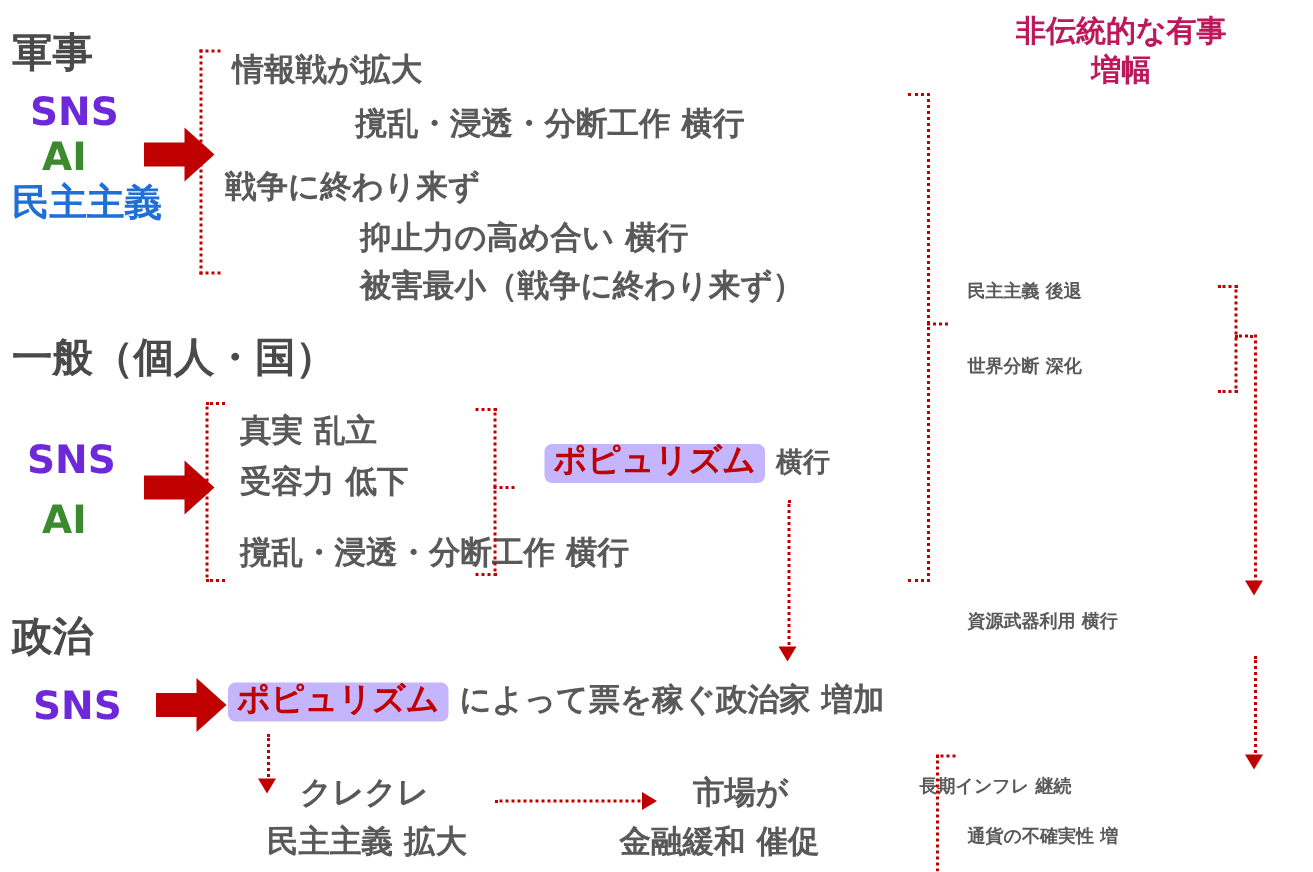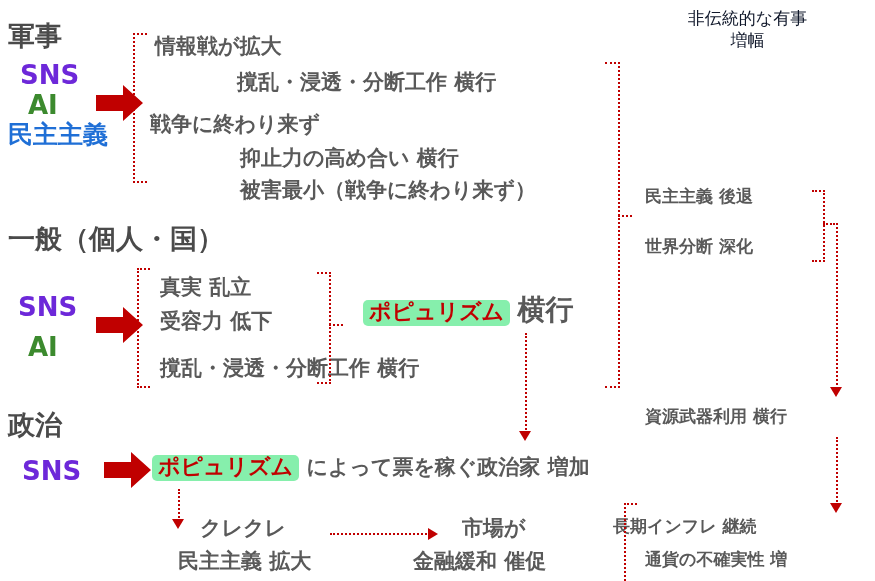--- a/index.html
+++ b/index.html
@@ -31,42 +31,42 @@
     color: #595959;
     font-weight: bold;
   }
   .sect {        
     color: #4a4a4a;
     font-weight: bold;
     font-size: 27px;
     letter-spacing: 0px;
   }
   .hd-red {
-    color: #0f172a;
-    font-weight: normal;
-    font-size: 17px;
+    color: #be185d;
+    font-weight: bold;
+    font-size: 20px;
     text-align: center;
     line-height: 1.28;
   }
   .src {
     font-weight: bold;
     font-size: 24px;
     font-family: "DejaVu Sans", "Liberation Sans", sans-serif;
   }
   .src-sns  { color: #6d28d9; }
   .src-ai   { color: #3C8A2E; }
   .src-dr   { color: #1F6FD6; }
 
   .body-txt   { font-size: 21px; }
-  .body-txt-s { font-size: 17px; text-align: center; }
+  .body-txt-s { font-size: 12px; text-align: center; }
 
   
   .chip {
     display: inline-block;
-    background: #86efac;
+    background: #c4b5fd;
     color: #C00000;
     font-weight: bold;
     border-radius: 5px;
     padding: 1px 6px 3px 6px;
   }
   .after-chip {
     color: #595959;
     font-weight: bold;
   }
 
@@ -155,21 +155,21 @@
   <div class="brk" style="left:137px; top:268px; width:11px; height:116px;"></div>
 
   <div class="n grey body-txt" style="left:160px; top:277px;">真実 乱立</div>
   <div class="n grey body-txt" style="left:160px; top:311px;">受容力 低下</div>
   <div class="n grey body-txt" style="left:160px; top:358px;">撹乱・浸透・分断工作 横行</div>
 
   <div class="brk-r" style="left:317px; top:272px; width:12px; height:108px;"></div>
   <div class="tick" style="left:329px; top:324px; width:14px;"></div>
 
   <div class="n" style="left:363px; top:296px; font-size:22px;">
-    <span class="chip">ポピュリズム</span><span class="after-chip" style="font-size:21px;">&nbsp;</span><span class="after-chip" style="font-size:28px;">横行</span>
+    <span class="chip">ポピュリズム</span><span class="after-chip" style="font-size:21px;">&nbsp;</span><span class="after-chip" style="font-size:18px;">横行</span>
   </div>
 
   <div class="dot-v" style="left:525px; top:333px; height:100px;"></div>
   <div class="arrowhead-down" style="left:519px; top:431px;"></div>
 
   <div class="n sect" style="left:8px; top:411px;">政治</div>
 
   <div class="n src src-sns" style="left:22px; top:458px; font-size:26px;">SNS</div>
 
   <div class="blockarrow" style="left:104px; top:450px;">

